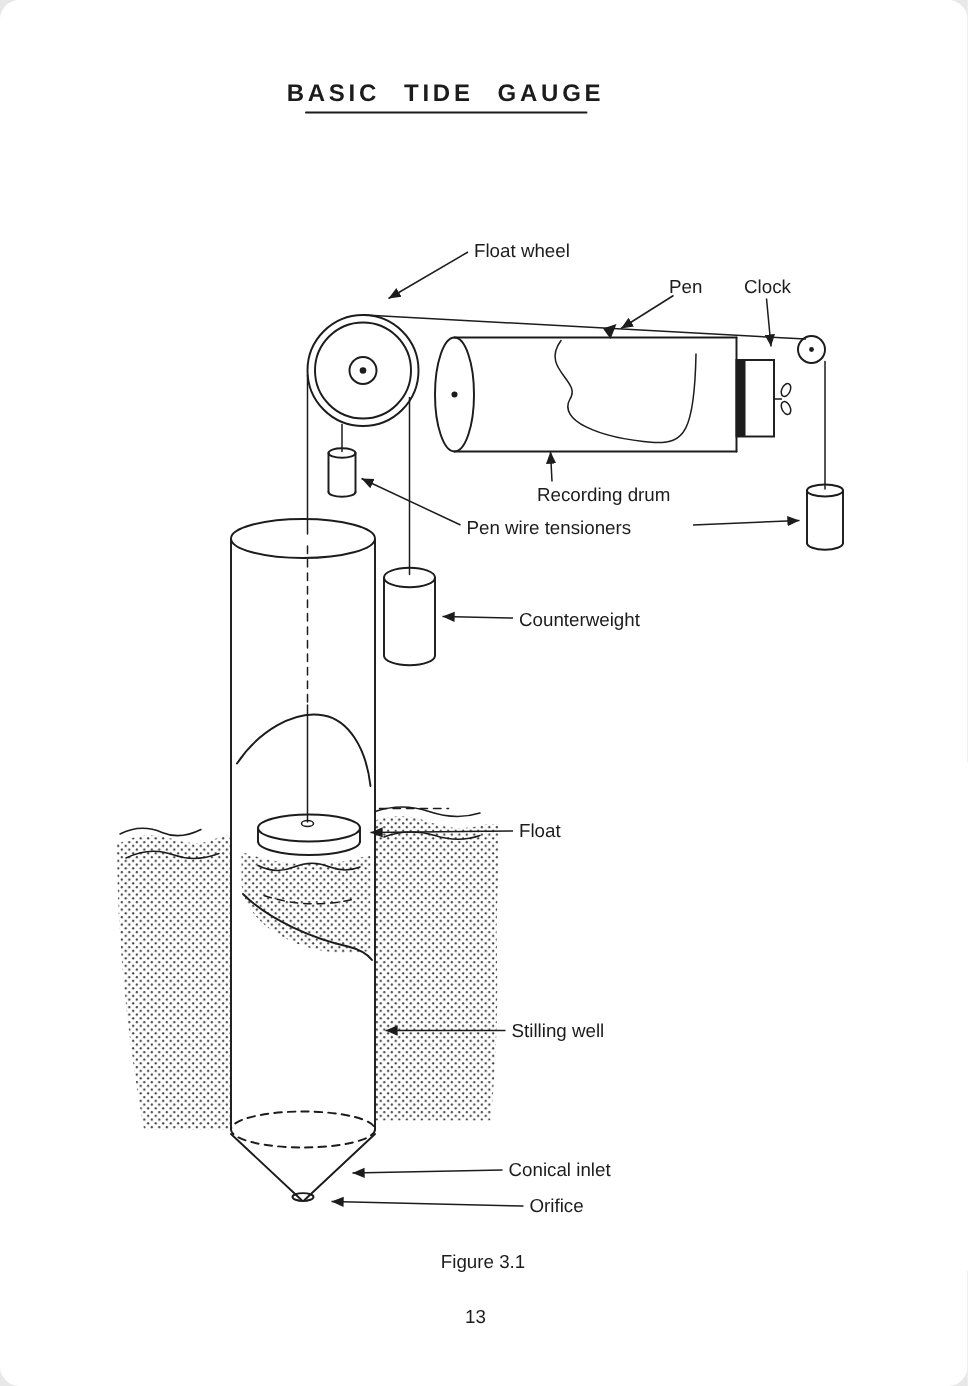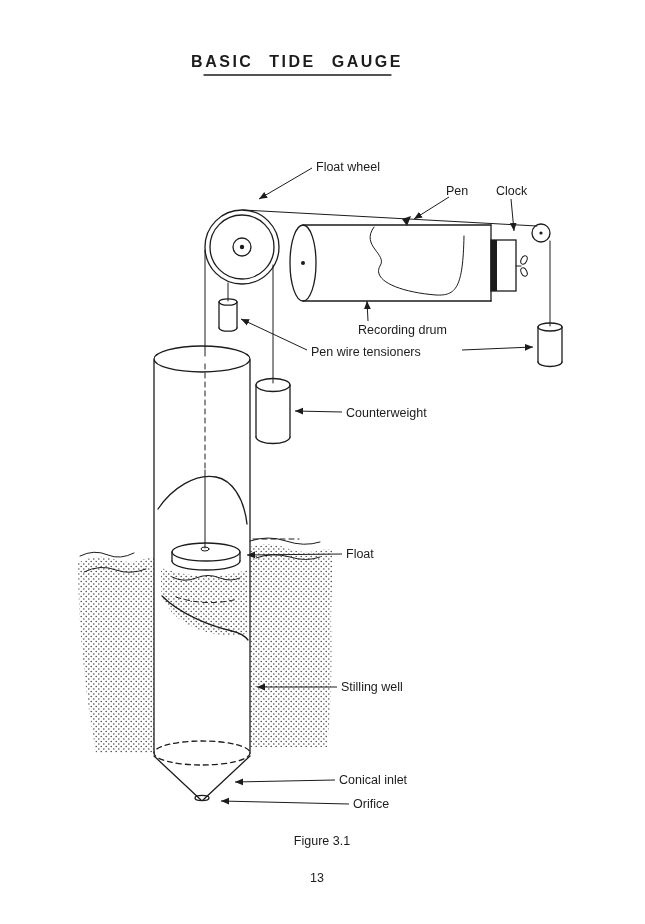--- a/index.html
+++ b/index.html
@@ -1,20 +1,21 @@
 <!DOCTYPE html>
 <html style="--ink: #1c1c1c; --paper: #ffffff;"><head>
 <meta charset="utf-8">
 <style>
   :root{ --ink:#1c1c1c; --paper:#ffffff; }
   html,body{ margin:0; padding:0; background:#e8e8e8; }
   .page{
     position:relative; width:645px; height:924px; margin:0 auto;
     background:var(--paper); overflow:hidden;
     font-family:"Liberation Sans", sans-serif;
+    border-radius:13px;
   }
   svg{ display:block; }
   svg text{ font-family:"Liberation Sans", sans-serif; fill:var(--ink); }
   .title{ font-size:16px; font-weight:bold; letter-spacing:2.5px; word-spacing:9px; }
   .lbl{ font-size:12.5px; }
   .cap{ font-size:12.5px; }
   .st { stroke:var(--ink); stroke-width:1.3; fill:none; stroke-linecap:round; }
   .st2{ stroke:var(--ink); stroke-width:1;   fill:none; stroke-linecap:round; }
   .dash{ stroke-dasharray:5 4; }
   .fillink{ fill:var(--ink); stroke:none; }

